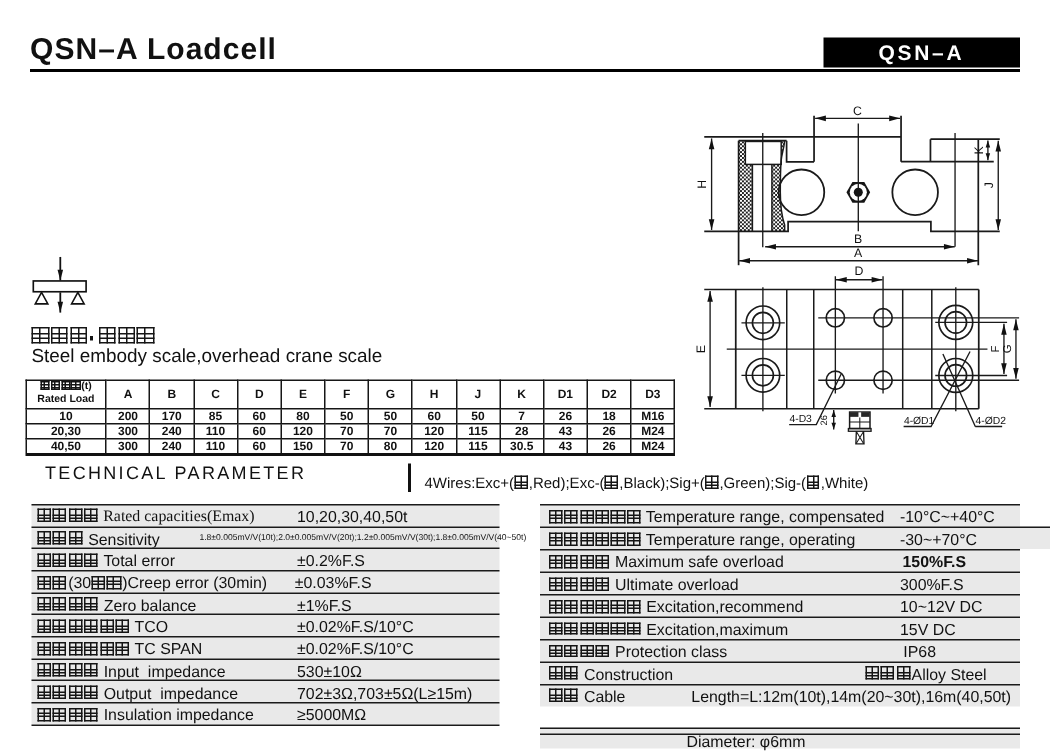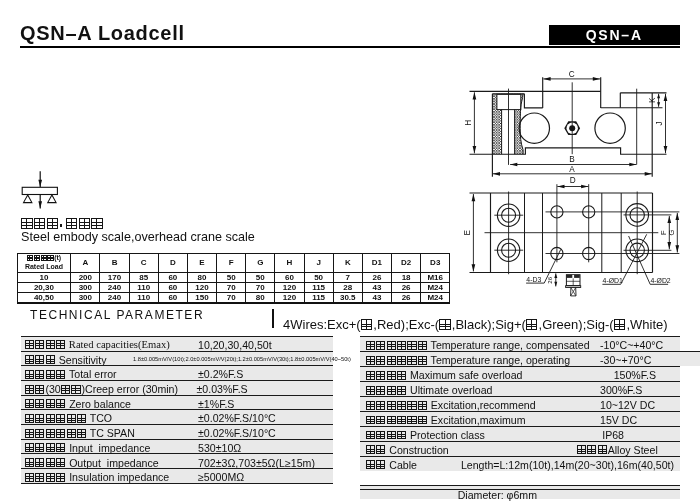--- a/index.html
+++ b/index.html
@@ -112,21 +112,21 @@
           <td>M24</td>
         </tr>
 </tbody>
     </table>
 </div>
 
 <div class="abs" style="left:30px;top:307.5px;font-size:12px;letter-spacing:1.55px;">TECHNICAL PARAMETER</div>
 
 <div class="abs" style="left:272px;top:308.5px;width:1.6px;height:19px;background:#111;"></div>
 
-<div class="abs" style="left:283px;top:317.4px;font-size:13px;">4Wires:Exc+(<i class="z"></i>,Red);Exc-(<i class="z"></i>,Black);Sig+(<i class="z"></i>,Green);Sig-(<i class="z"></i>,White)</div>
+<div class="abs" style="left:283px;top:317.4px;font-size:10px;">4Wires:Exc+(<i class="z"></i>,Red);Exc-(<i class="z"></i>,Black);Sig+(<i class="z"></i>,Green);Sig-(<i class="z"></i>,White)</div>
 
 <div class="row" style="left:20.5px;top:336.00px;width:312.9px;height:14.68px;">
     <span class="lbl" style="left:4.2px;font-family:Liberation Serif, serif;"><i class="z"></i><i class="z"></i><i class="z"></i><i class="z"></i> Rated capacities(Emax)</span>
     <span class="lbl" style="left:177.5px;">10,20,30,40,50t</span>
   </div>
 
 <div class="row" style="left:20.5px;top:350.68px;width:312.9px;height:14.68px;">
     <span class="lbl" style="left:4.2px;"><i class="z"></i><i class="z"></i><i class="z"></i> Sensitivity</span>
     <span class="lbl" style="left:112.5px;font-size:5.7px;top:4.2px;">1.8±0.005mV/V(10t);2.0±0.005mV/V(20t);1.2±0.005mV/V(30t);1.8±0.005mV/V(40~50t)</span>
   </div>
@@ -178,21 +178,21 @@
     <span class="lbl" style="left:240.3px;">-10°C~+40°C</span>
   </div>
 
 <div class="row" style="left:359.7px;top:351.15px;width:342px;height:14.95px;">
     <span class="lbl" style="left:5.9px;"><i class="z"></i><i class="z"></i><i class="z"></i><i class="z"></i><i class="z"></i><i class="z"></i> Temperature range, operating</span>
     <span class="lbl" style="left:240.3px;">-30~+70°C</span>
   </div>
 
 <div class="row" style="left:359.7px;top:366.10px;width:320.3px;height:14.95px;">
     <span class="lbl" style="left:5.9px;"><i class="z"></i><i class="z"></i><i class="z"></i><i class="z"></i> Maximum safe overload</span>
-    <span class="lbl" style="left:254px;">150%F.S</span>
+    <span class="lbl" style="left:242px;font-weight:bold;">150%F.S</span>
   </div>
 
 <div class="row" style="left:359.7px;top:381.05px;width:320.3px;height:14.95px;">
     <span class="lbl" style="left:5.9px;"><i class="z"></i><i class="z"></i><i class="z"></i><i class="z"></i> Ultimate overload</span>
     <span class="lbl" style="left:240.3px;">300%F.S</span>
   </div>
 
 <div class="row" style="left:359.7px;top:396.00px;width:320.3px;height:14.95px;">
     <span class="lbl" style="left:5.9px;"><i class="z"></i><i class="z"></i><i class="z"></i><i class="z"></i><i class="z"></i><i class="z"></i> Excitation,recommend</span>
     <span class="lbl" style="left:240.3px;">10~12V DC</span>

